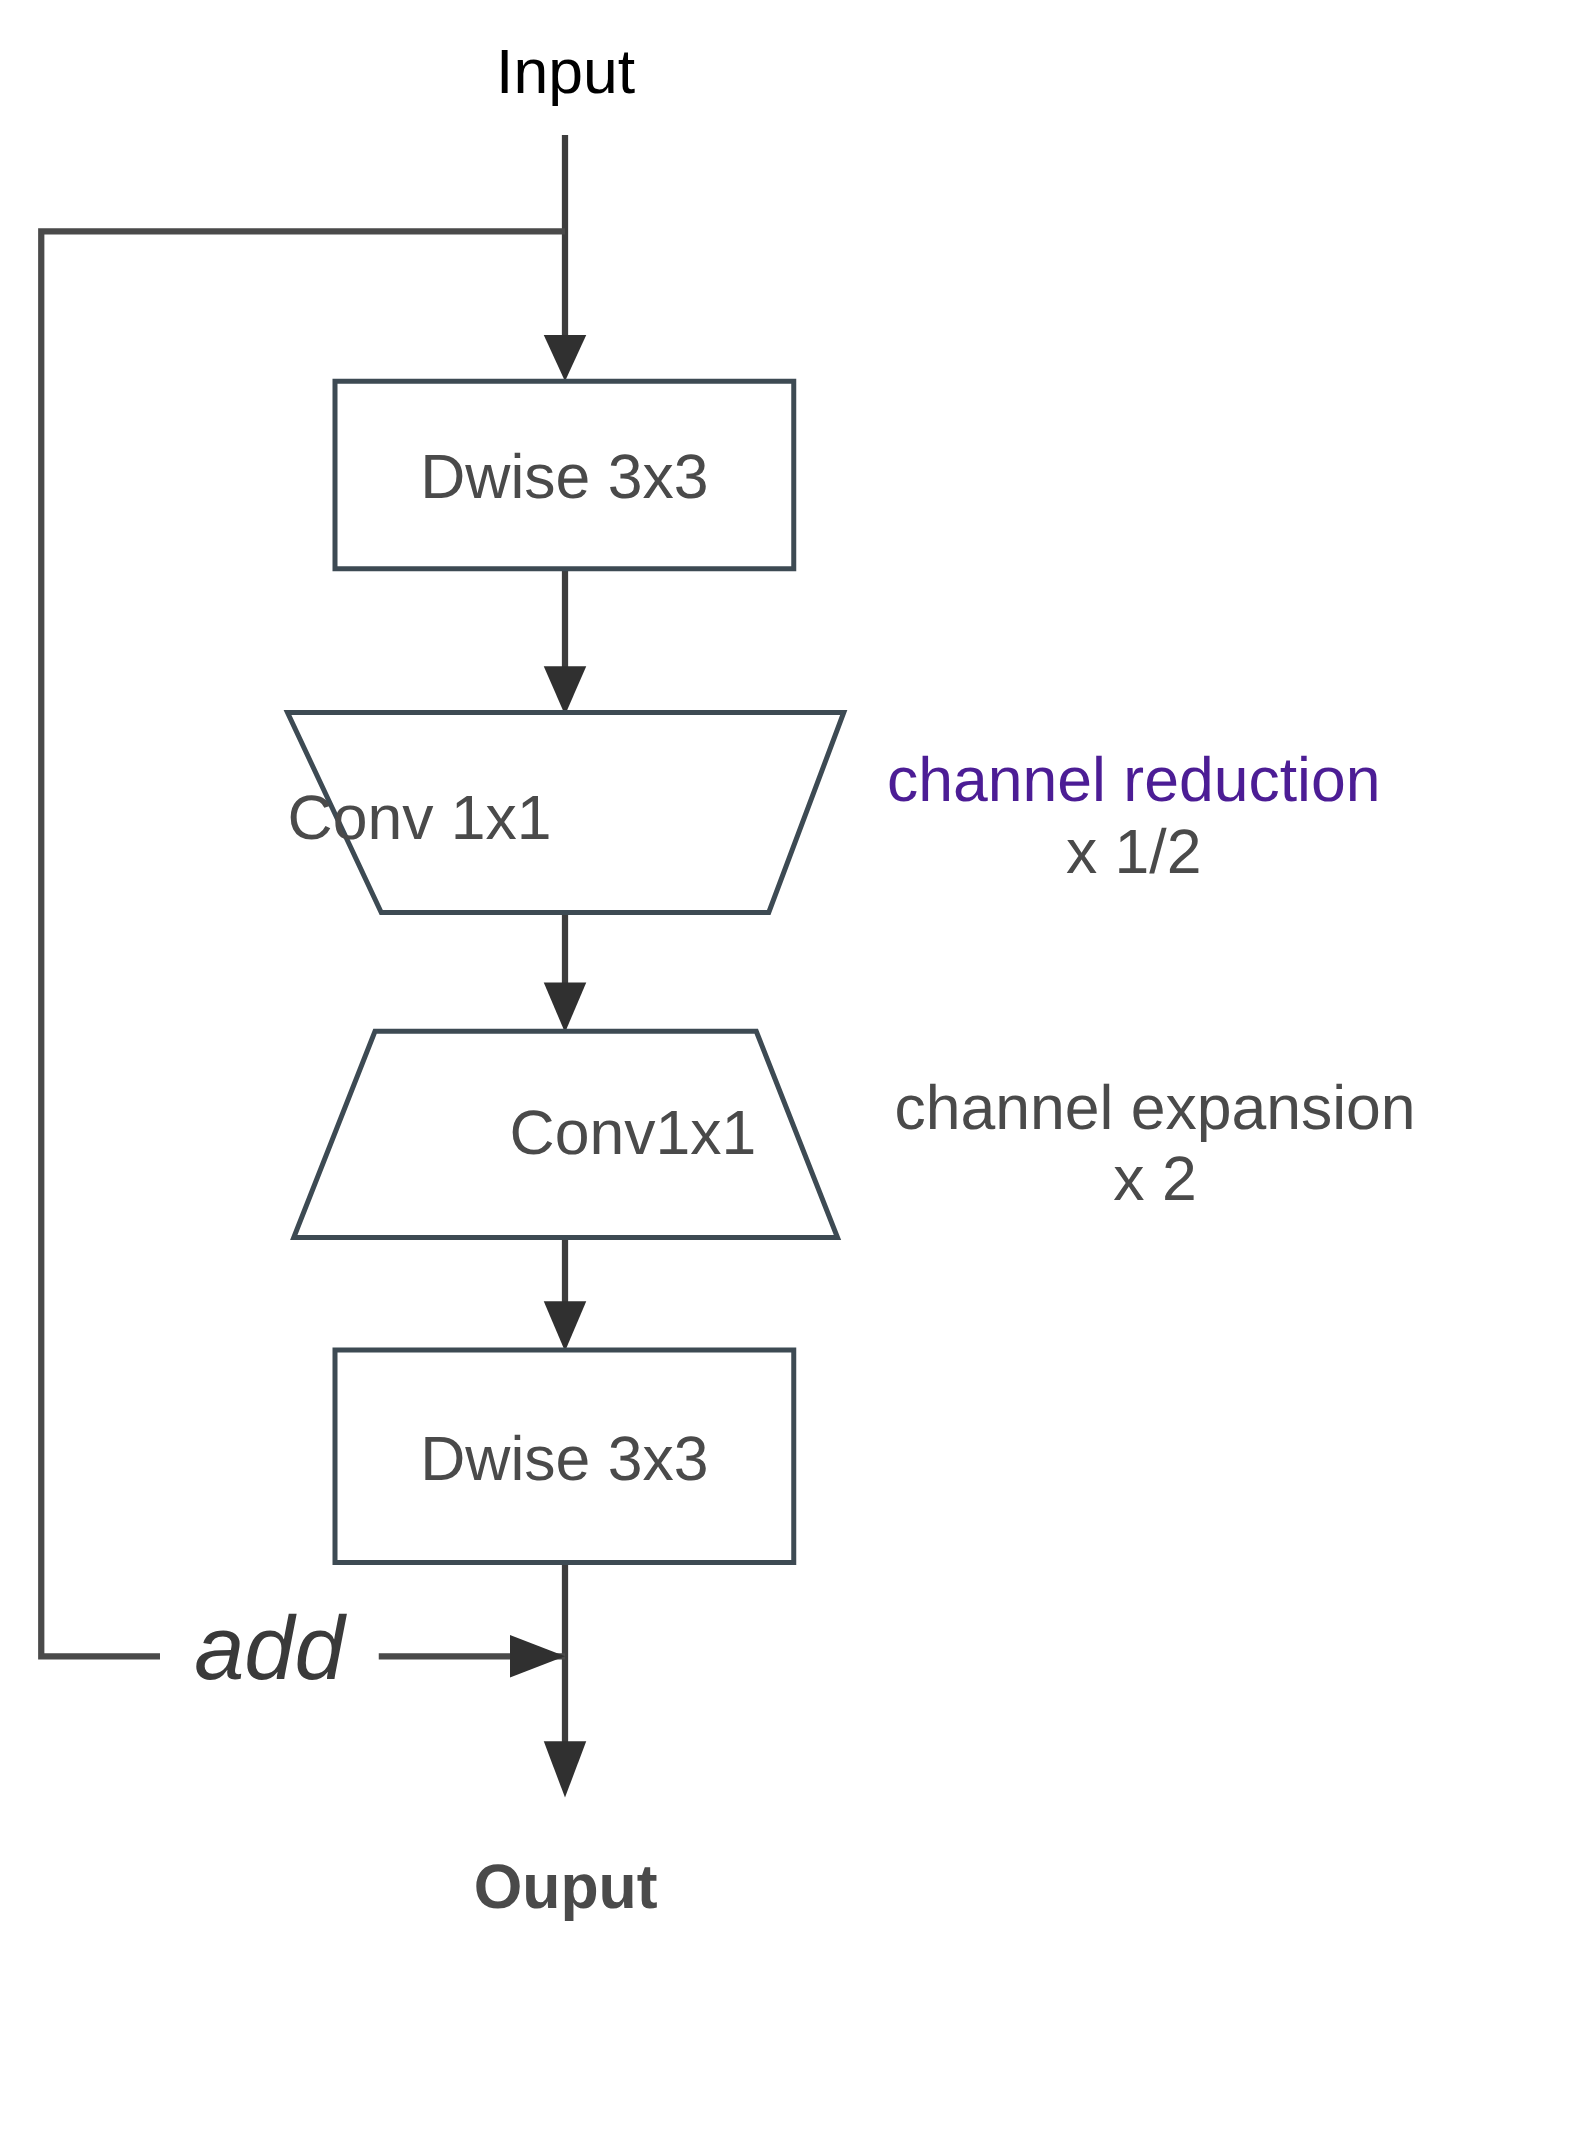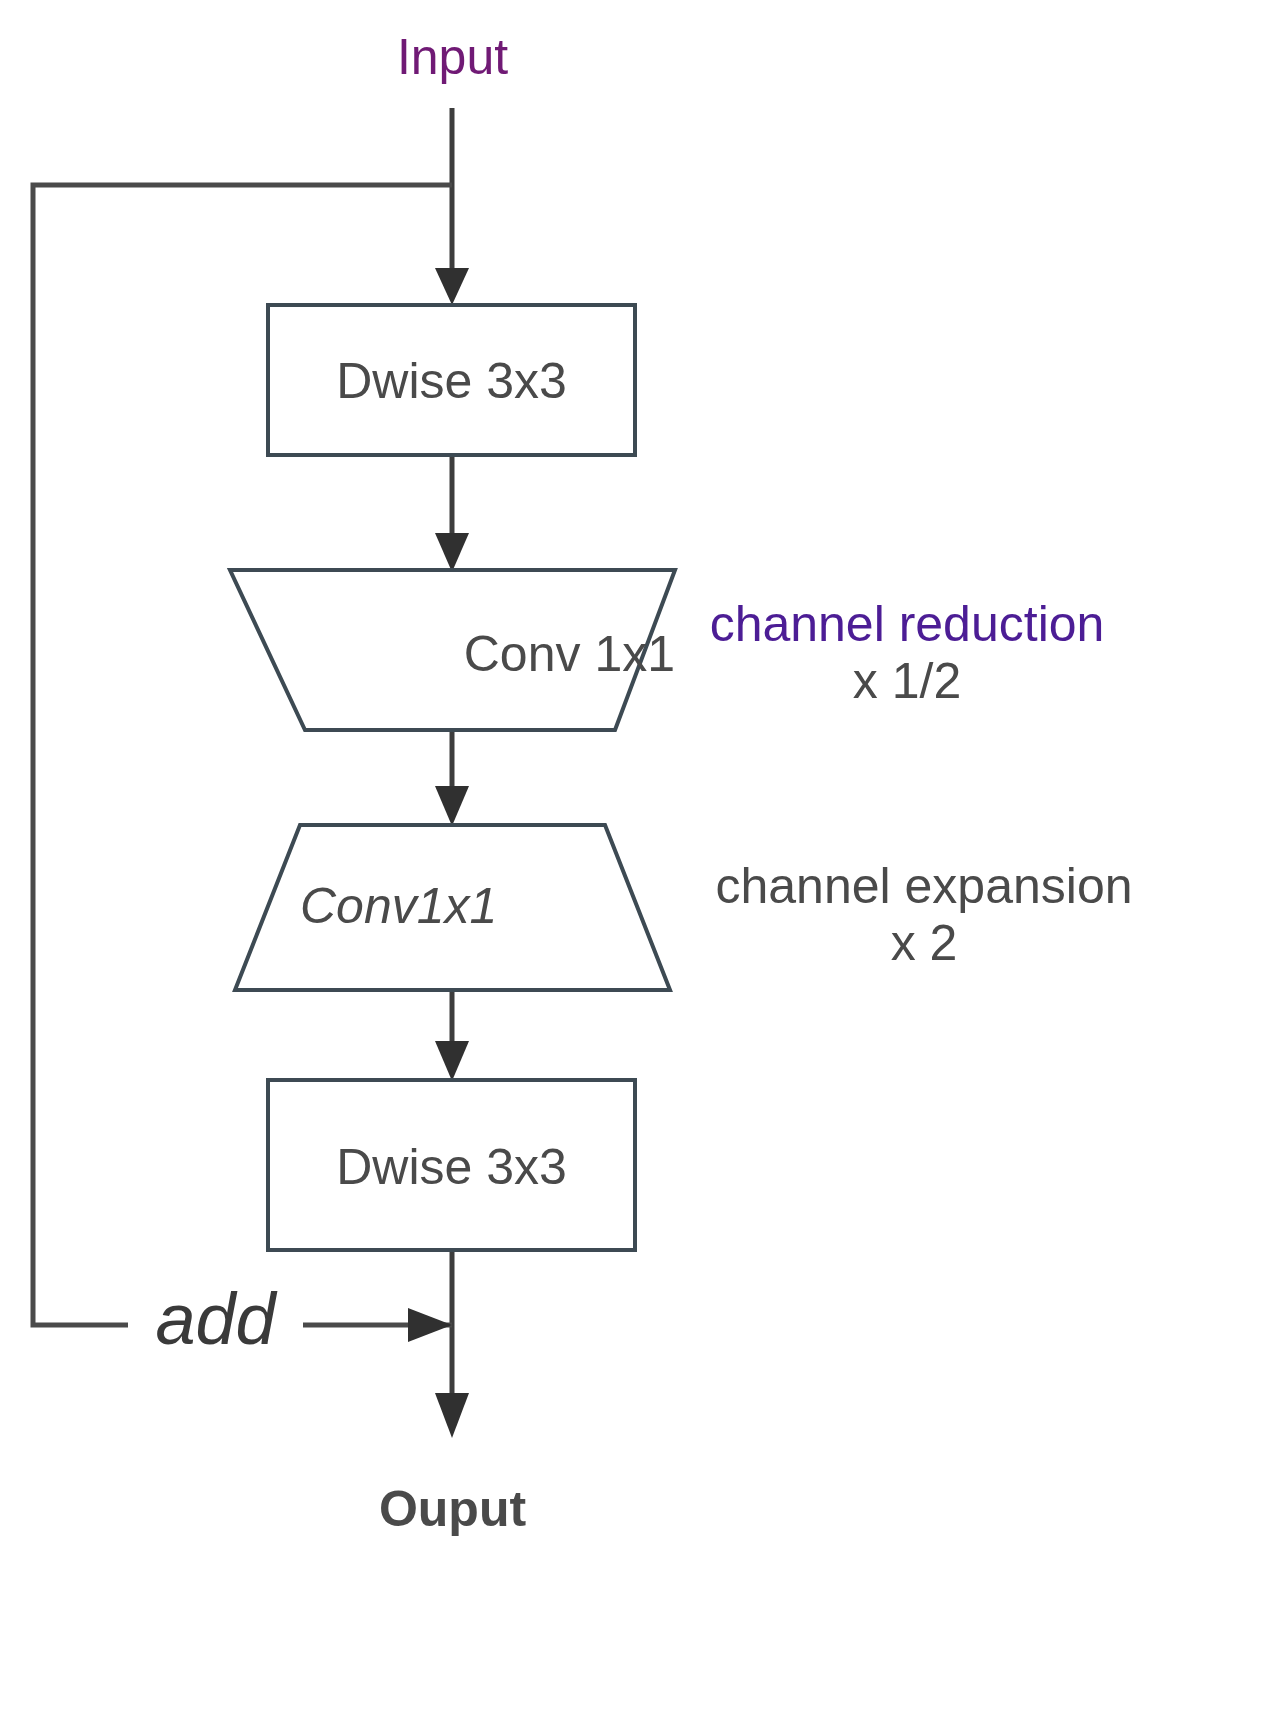--- a/index.html
+++ b/index.html
@@ -79,30 +79,30 @@
     <rect class="shape-stroke" x="268" y="305" width="367" height="150"></rect>
 
     <polygon class="shape-stroke" points="230,570 675,570 615,730 305,730"></polygon>
 
     <polygon class="shape-stroke" points="300,825 605,825 670,990 235,990"></polygon>
 
     <rect class="shape-stroke" x="268" y="1080" width="367" height="170"></rect>
   </svg>
 
   <div style="position:absolute; left:0; top:28px; width:905px; text-align:center;
-              font-size:50px; color:#701a75;">Input</div>
+              font-size:50px; color:#000000;">Input</div>
 
   <div style="position:absolute; left:268px; top:352px; width:367px; text-align:center;
               font-size:50px; color:#4a4a4a;">Dwise 3x3</div>
 
-  <div style="position:absolute; left:230px; top:625px; width:445px; text-align:right;
+  <div style="position:absolute; left:230px; top:625px; width:445px; text-align:left;
               font-size:50px; color:#4a4a4a;">Conv 1x1</div>
 
-  <div style="position:absolute; left:300px; top:877px; width:305px; text-align:left;
-              font-size:50px; color:#4a4a4a;font-style:italic;">Conv1x1</div>
+  <div style="position:absolute; left:300px; top:877px; width:305px; text-align:right;
+              font-size:50px; color:#4a4a4a;">Conv1x1</div>
 
   <div style="position:absolute; left:268px; top:1138px; width:367px; text-align:center;
               font-size:50px; color:#4a4a4a;">Dwise 3x3</div>
 
   <div style="position:absolute; left:672px; top:596px; width:470px; text-align:center;
               line-height:1.14;">
     <div style="font-size:50px; color:#4c1d95; white-space:nowrap;">channel reduction</div>
     <div style="font-size:50px; color:#4a4a4a;">x 1/2</div>
   </div>
 

